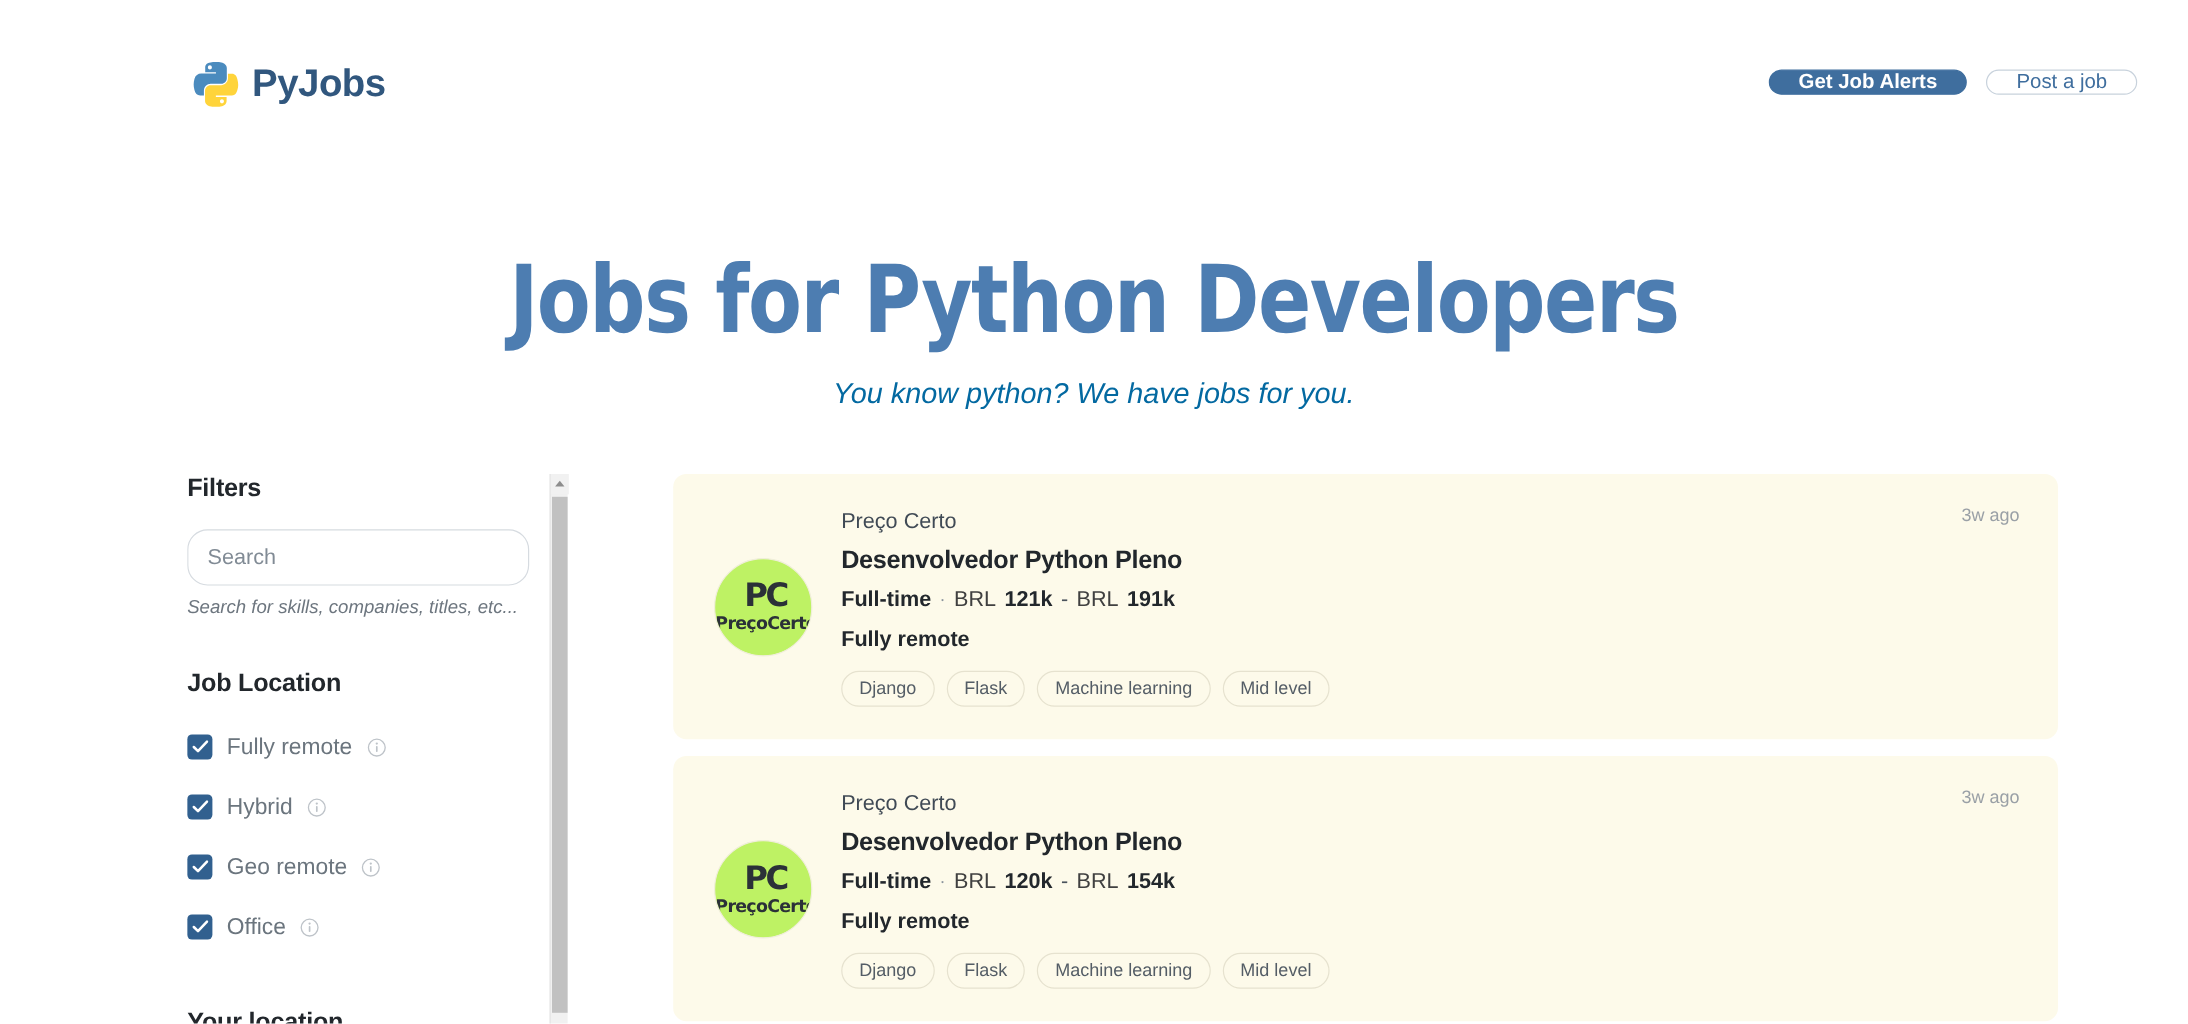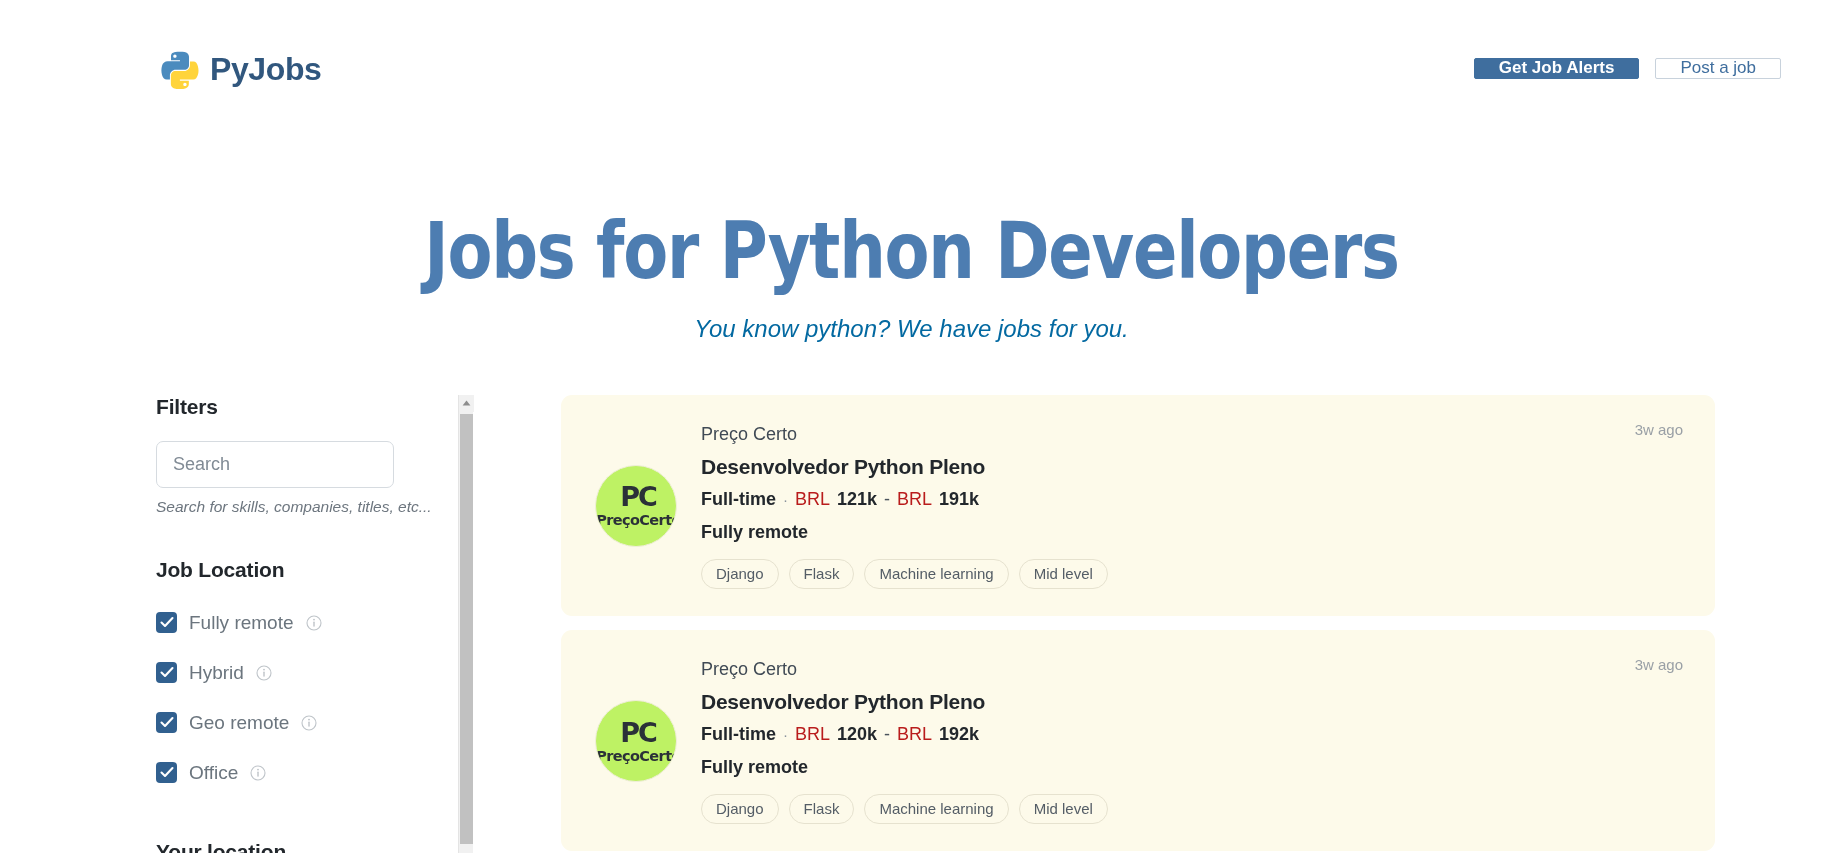--- a/index.html
+++ b/index.html
@@ -38,21 +38,21 @@
   }
   .header-actions {
     margin-left: auto;
     display: flex;
     align-items: center;
     gap: 16px;
   }
   .btn {
     font-family: "Liberation Sans", sans-serif;
     font-size: 17px;
-    border-radius: 2px;
+    border-radius: 18px;
     padding: 0 24px;
     cursor: pointer;
     line-height: 1.1;
     white-space: nowrap;
   }
   .btn-primary {
     background: #3f6e9e;
     color: #ffffff;
     border: 1px solid #3f6e9e;
     font-weight: 700;
@@ -108,28 +108,28 @@
     padding-right: 8px;
   }
   .filters-heading {
     font-size: 21px;
     font-weight: 700;
     color: #22272c;
     letter-spacing: -0.2px;
   }
   .search-box {
     display: block;
-    width: 238px;
+    width: 285px;
     margin-top: 22px;
     padding: 12px 16px;
     font-size: 18px;
     font-family: "Liberation Sans", sans-serif;
     color: #3d4a57;
     border: 1px solid #d6dbe0;
-    border-radius: 7px;
+    border-radius: 17px;
     background: #ffffff;
     outline: none;
   }
   .search-box::placeholder { color: #818b95; }
   .search-hint {
     margin-top: 10px;
     font-size: 15.5px;
     color: #6d767f;
     font-style: italic;
   }
@@ -267,21 +267,21 @@
     margin-top: 10px;
     font-size: 18px;
     color: #3d4a57;
     display: flex;
     align-items: center;
     gap: 7px;
     flex-wrap: wrap;
   }
   .meta-strong { font-weight: 700; color: #22272c; }
   .meta-dot { color: #8a939c; font-size: 15px; }
-  .meta-cur { color: #b91c1c; }
+  .meta-cur { color: #404040; }
   .meta-sep { color: #4a535c; }
   .job-location {
     margin-top: 12px;
     font-size: 18px;
     font-weight: 700;
     color: #22272c;
   }
   .tag-row {
     margin-top: 16px;
     display: flex;
@@ -462,21 +462,21 @@
       <div class="job-main">
         <div class="company">Preço Certo</div>
         <div class="job-title">Desenvolvedor Python Pleno</div>
         <div class="job-meta">
           <span class="meta-strong">Full-time</span>
           <span class="meta-dot">·</span>
           <span class="meta-cur">BRL</span>
           <span class="meta-strong">120k</span>
           <span class="meta-sep">-</span>
           <span class="meta-cur">BRL</span>
-          <span class="meta-strong">192k</span>
+          <span class="meta-strong">154k</span>
         </div>
         <div class="job-location">Fully remote</div>
         <div class="tag-row">
           <span class="tag">Django</span>
           <span class="tag">Flask</span>
           <span class="tag">Machine learning</span>
           <span class="tag">Mid level</span>
         </div>
       </div>
     </div>

